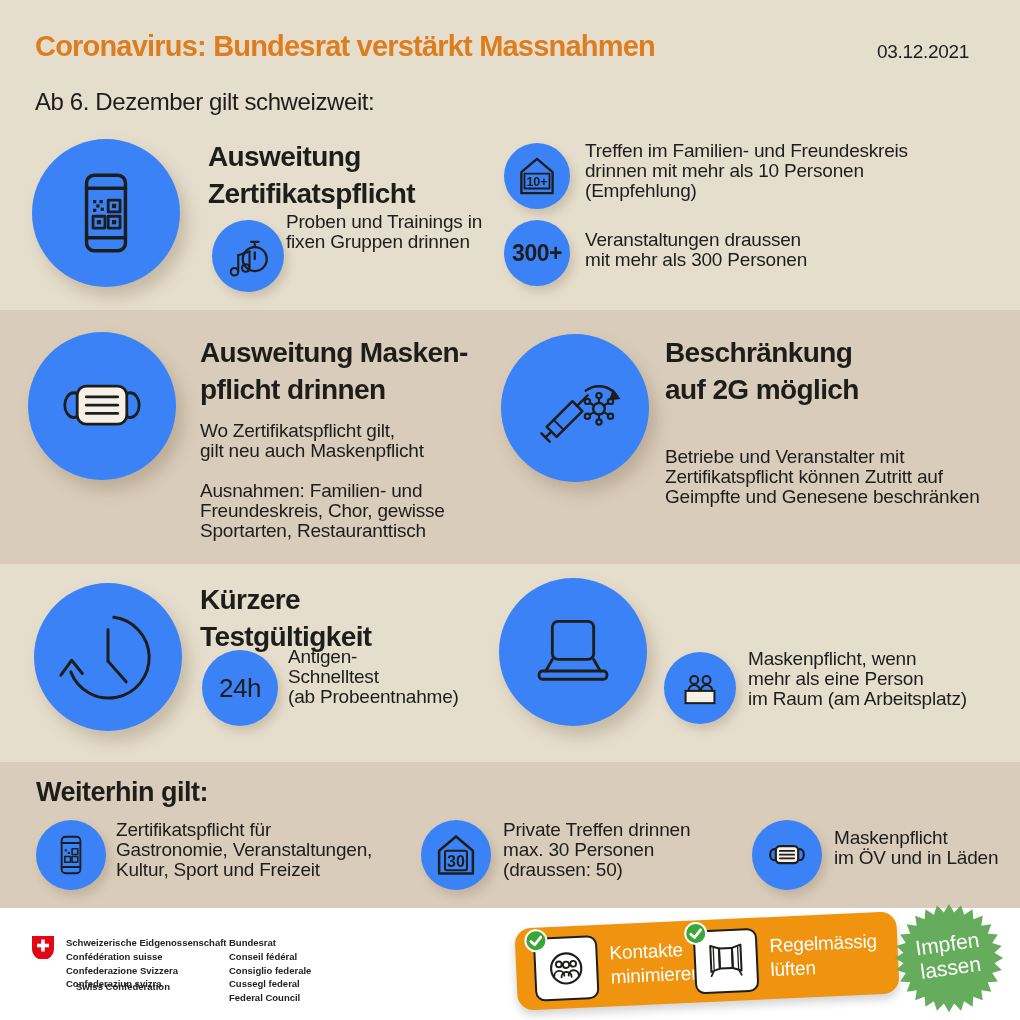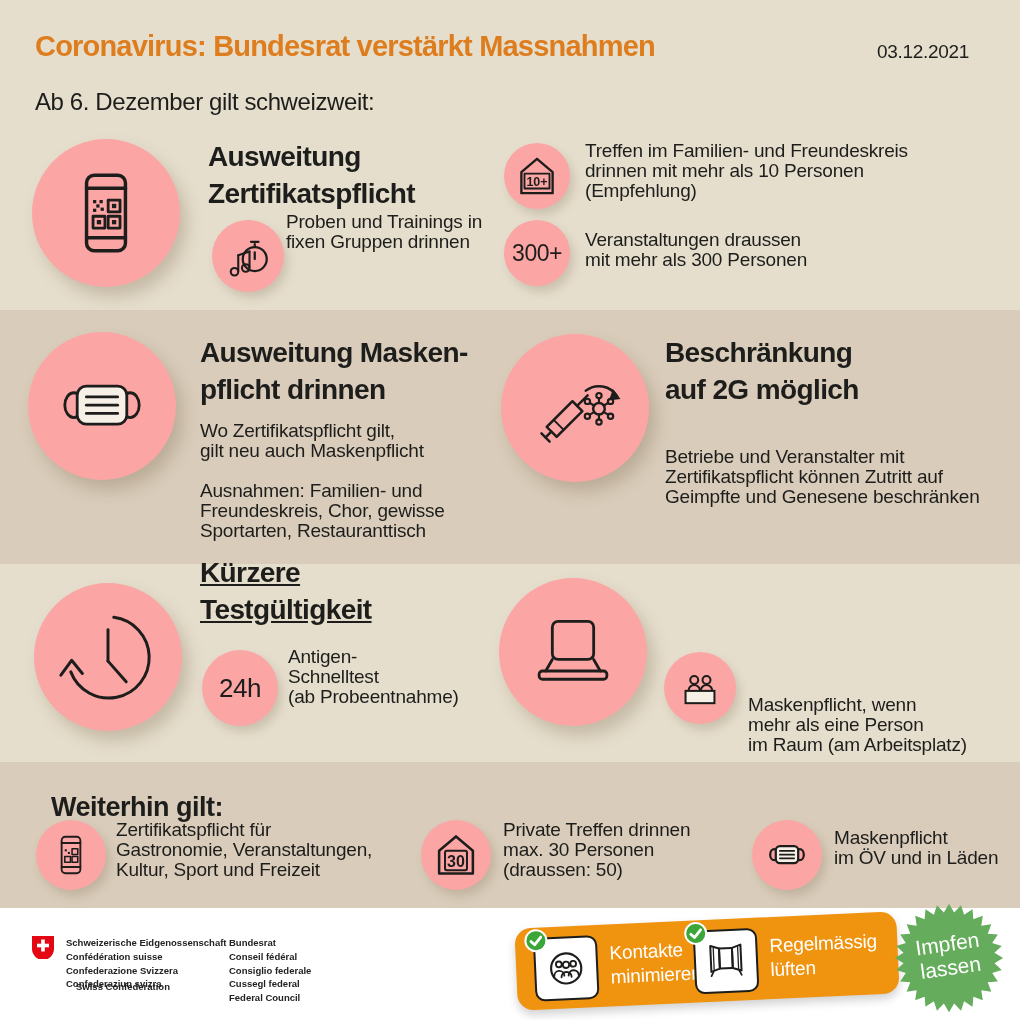--- a/index.html
+++ b/index.html
@@ -4,32 +4,32 @@
 <style>
   html,body{margin:0;padding:0;}
   body{width:1020px;height:1020px;overflow:hidden;
        font-family:"Liberation Sans","DejaVu Sans",sans-serif;color:#1d1d1b;}
   #canvas{position:relative;width:1004px;height:1020px;background:#ffffff;}
   .abs{position:absolute;}
   .pre{white-space:pre-line;}
   .band{position:absolute;left:0;width:1020px;}
   .band.light{background:#e6decd;}
   .band.dark{background:#d9ccba;}
-  .circle{position:absolute;border-radius:50%;background:#fca5a5;
+  .circle{position:absolute;border-radius:50%;background:#3b82f6;
           display:flex;align-items:center;justify-content:center;}
   .circle.big{width:148px;height:148px;box-shadow:7px 10px 16px rgba(110,92,64,.28);}
   .circle.small{box-shadow:4px 6px 10px rgba(110,92,64,.22);}
   .page-title{font-size:29px;font-weight:bold;letter-spacing:-.8px;color:#dd7d1d;}
   .date{font-size:19px;letter-spacing:-.3px;}
   .subtitle{font-size:24px;letter-spacing:-.4px;}
   .subtitle b{font-weight:normal;}
   .h-sec{margin:0;font-size:28px;font-weight:bold;letter-spacing:-.6px;line-height:37px;}
-  .h-sub{margin:16px;font-size:27px;font-weight:bold;letter-spacing:-.5px;}
+  .h-sub{margin:1px;font-size:27px;font-weight:bold;letter-spacing:-.5px;}
   .body-text{font-size:19px;line-height:20px;letter-spacing:-.2px;}
-  .badge-num{font-weight:normal;letter-spacing:-.5px;}
+  .badge-num{font-weight:bold;letter-spacing:-.5px;}
   svg{display:block;}
   .stroke{fill:none;stroke:#1d1d1b;stroke-linecap:round;stroke-linejoin:round;}
   
   .foot-col{font-size:9.5px;line-height:13.8px;letter-spacing:0;color:#222;font-weight:bold;}
   .foot-col.bold{font-weight:bold;}
   
   #banner{position:absolute;left:516px;top:920px;width:382px;height:82px;
           background:#f0930f;border-radius:16px;transform:rotate(-2.6deg);
           box-shadow:0 5px 10px rgba(0,0,0,.18);z-index:5;}
   .tile{position:absolute;width:60px;height:60px;background:#fff;border:2.5px solid #1d1d1b;
@@ -165,21 +165,21 @@
 Geimpfte und Genesene beschränken</div>
 
   <div class="circle big" style="left:34px;top:583px;">
     <svg width="124" height="124" viewBox="0 0 150 150">
       <path class="stroke" d="M82 27 A 49 49 0 1 1 30 93" stroke-width="3.6"></path>
       <path class="stroke" d="M18 97 L31 79 L44 95" stroke-width="3.6"></path>
       <line class="stroke" x1="75" y1="42" x2="75" y2="80" stroke-width="3.6"></line>
       <line class="stroke" x1="75" y1="80" x2="97" y2="105" stroke-width="3.6"></line>
     </svg>
   </div>
-  <h2 class="abs h-sec pre" style="left:200px;top:554px;text-decoration:underline;">Kürzere
+  <h2 class="abs h-sec pre" style="left:200px;top:581px;">Kürzere
 Testgültigkeit</h2>
   <div class="circle small" style="left:202px;top:650px;width:76px;height:76px;">
     <span class="badge-num" style="font-size:26px;font-weight:normal;">24h</span>
   </div>
   <div class="abs body-text pre" style="left:288px;top:647px;">Antigen-
 Schnelltest
 (ab Probeentnahme)</div>
 
   <div class="circle big" style="left:499px;top:578px;">
     <svg width="124" height="124" viewBox="0 0 150 150">
@@ -190,21 +190,21 @@
   </div>
   <div class="circle small" style="left:664px;top:652px;width:72px;height:72px;">
     <svg width="52" height="52" viewBox="0 0 72 72">
       <circle class="stroke" cx="28" cy="25" r="5.5" stroke-width="2.8"></circle>
       <circle class="stroke" cx="45" cy="25" r="5.5" stroke-width="2.8"></circle>
       <path class="stroke" d="M20 40 a8 8 0 0 1 16 0" stroke-width="2.8"></path>
       <path class="stroke" d="M37 40 a8 8 0 0 1 16 0" stroke-width="2.8"></path>
       <rect x="16" y="40" width="40" height="17" fill="#f7f0e7" stroke="#1d1d1b" stroke-width="2.8"></rect>
     </svg>
   </div>
-  <div class="abs body-text pre" style="left:748px;top:649px;margin-top:46px;">Maskenpflicht, wenn
+  <div class="abs body-text pre" style="left:748px;top:649px;">Maskenpflicht, wenn
 mehr als eine Person
 im Raum (am Arbeitsplatz)</div>
 
   <h2 class="abs h-sub" style="left:35px;top:776px;">Weiterhin gilt:</h2>
 
   <div class="circle small" style="left:36px;top:820px;width:70px;height:70px;">
     <svg width="52" height="52" viewBox="0 0 100 100">
       <rect class="stroke" x="32" y="15" width="36" height="70" rx="7" stroke-width="3.6"></rect>
       <line class="stroke" x1="32" y1="27" x2="68" y2="27" stroke-width="3.6"></line>
       <line class="stroke" x1="32" y1="73" x2="68" y2="73" stroke-width="3.6"></line>

